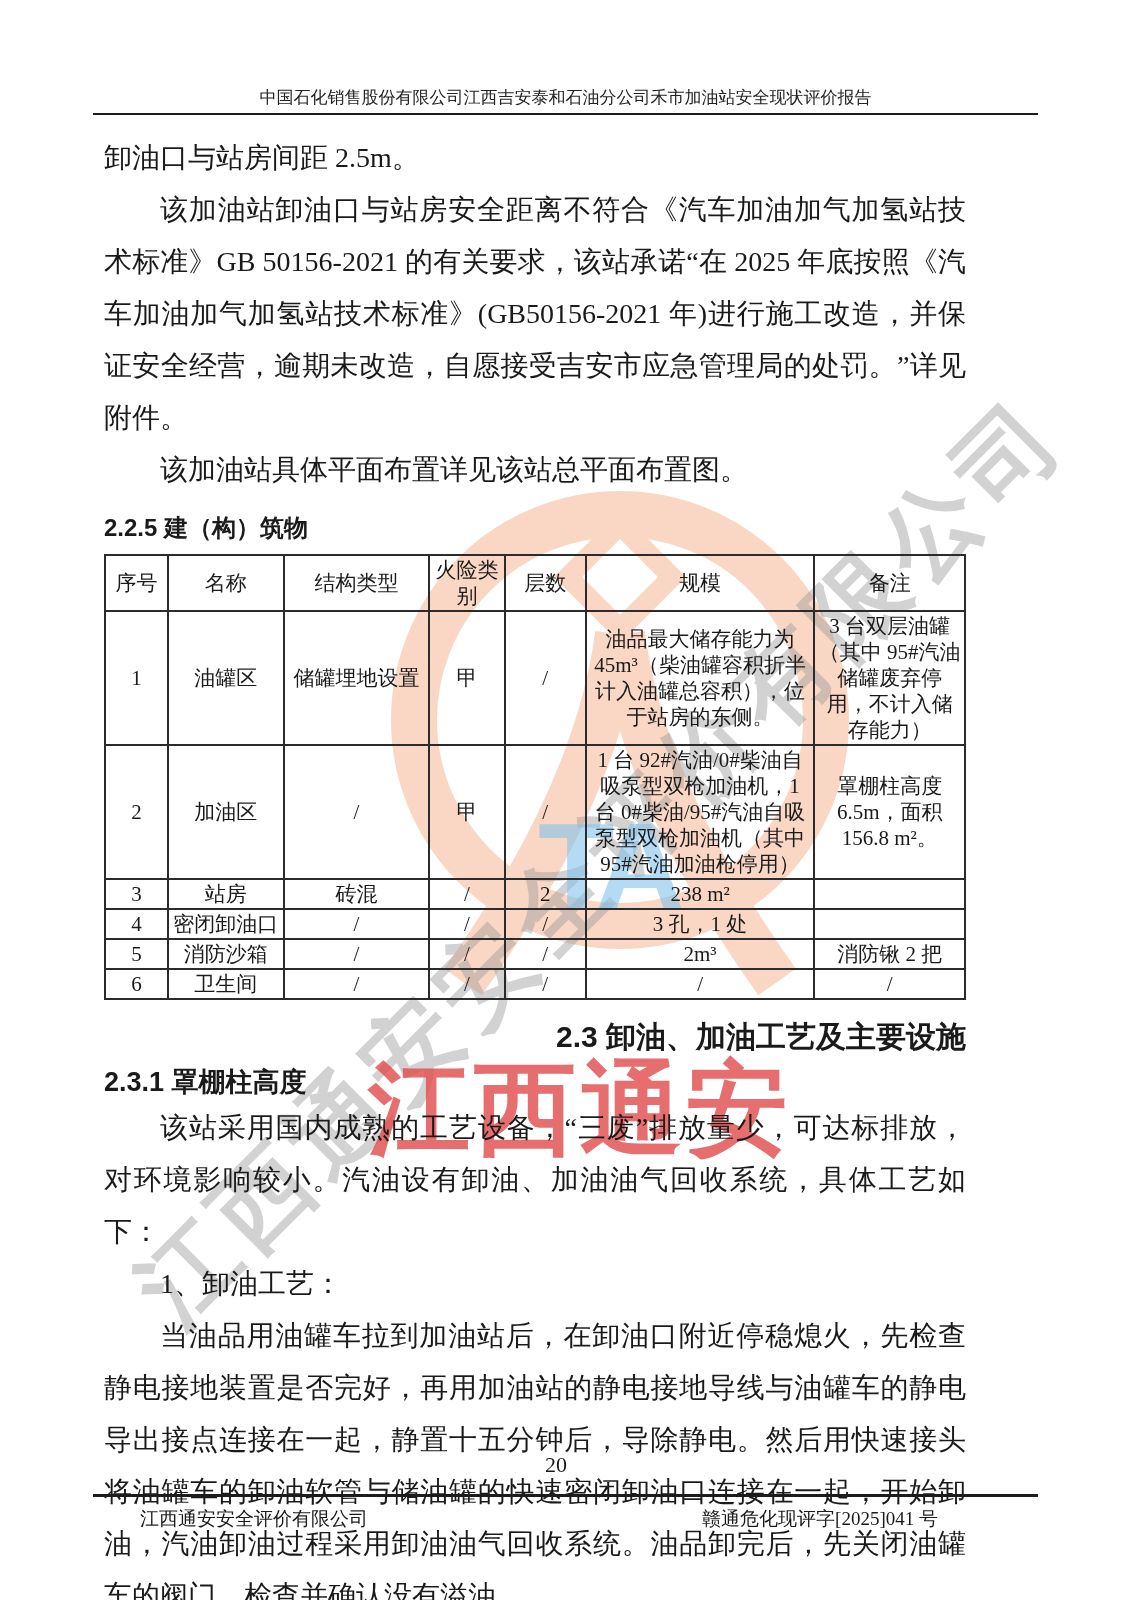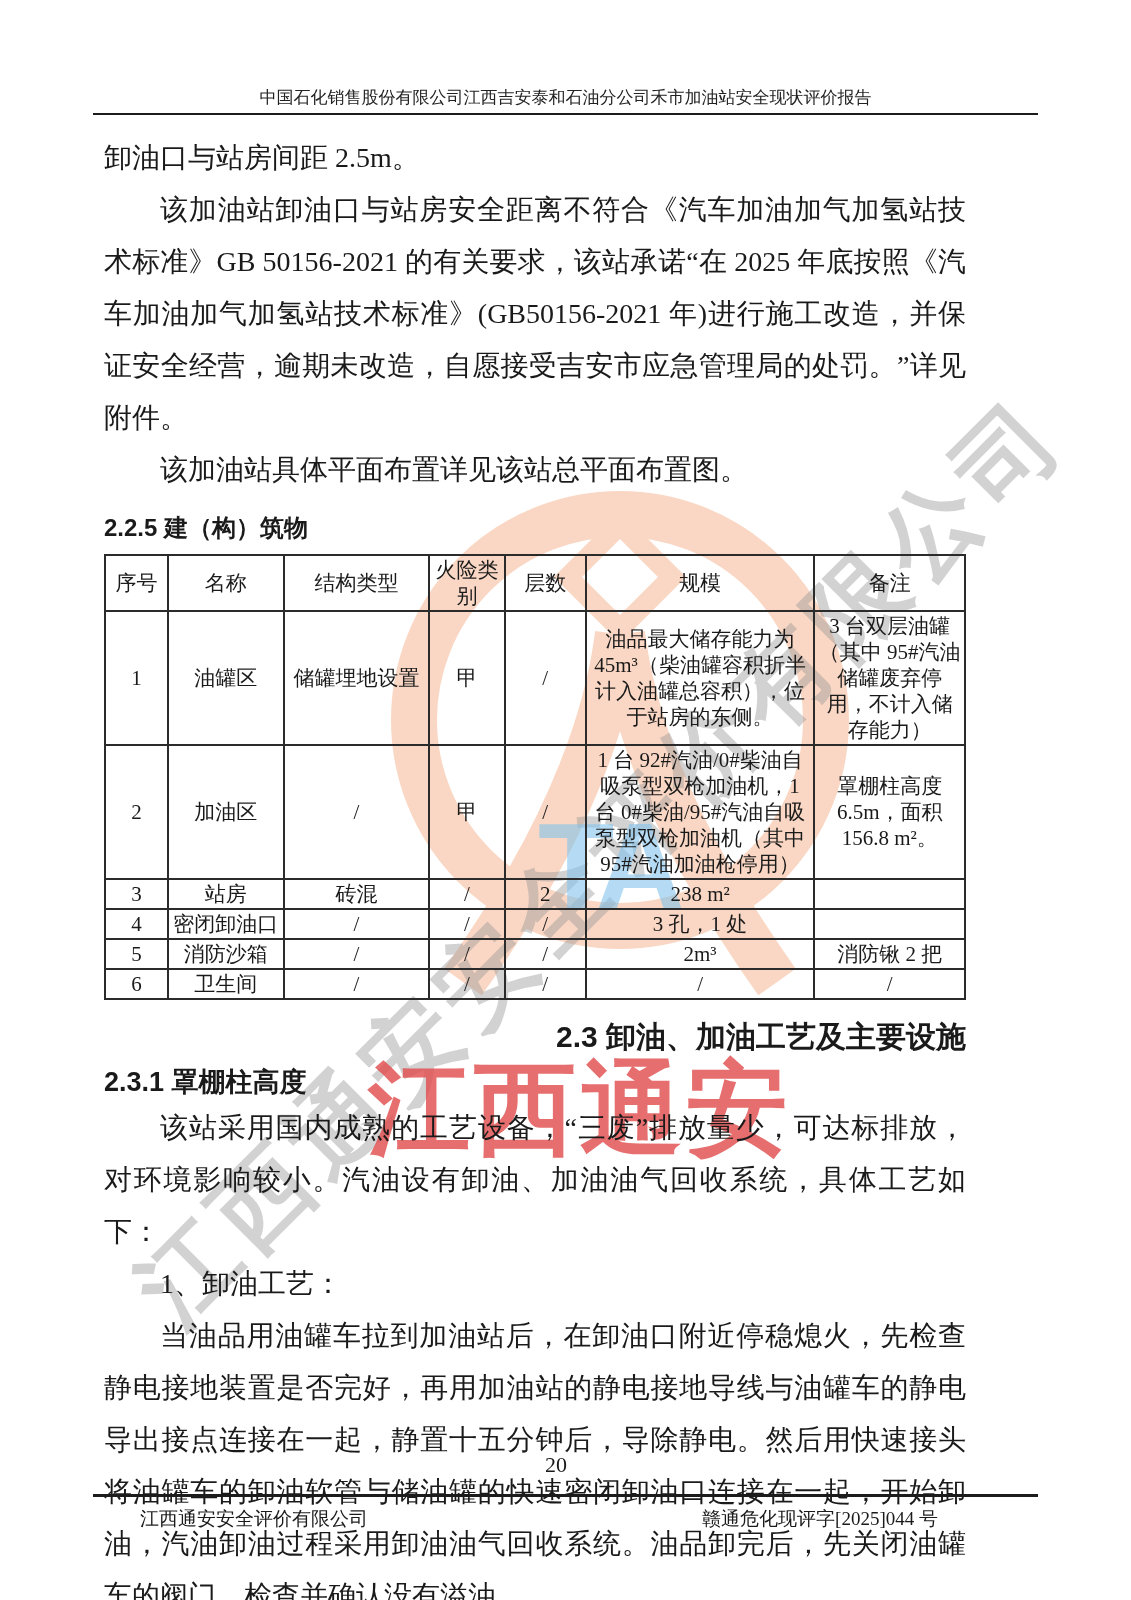--- a/index.html
+++ b/index.html
@@ -184,15 +184,15 @@
       <div class="h23">2.3 卸油、加油工艺及主要设施</div>
       <div class="h231">2.3.1 罩棚柱高度</div>
       <p class="para indent">该站采用国内成熟的工艺设备，“三废”排放量少，可达标排放，对环境影响较小。汽油设有卸油、加油油气回收系统，具体工艺如下：</p>
       <p class="para indent">1、卸油工艺：</p>
       <p class="para indent">当油品用油罐车拉到加油站后，在卸油口附近停稳熄火，先检查静电接地装置是否完好，再用加油站的静电接地导线与油罐车的静电导出接点连接在一起，静置十五分钟后，导除静电。然后用快速接头将油罐车的卸油软管与储油罐的快速密闭卸油口连接在一起，开始卸油，汽油卸油过程采用卸油油气回收系统。油品卸完后，先关闭油罐车的阀门，检查并确认没有溢油、</p>
     </div>
 
     <div class="page-num">20</div>
     <div class="footer-rule"></div>
     <div class="footer-left">江西通安安全评价有限公司</div>
-    <div class="footer-right">赣通危化现评字[2025]044 号</div>
+    <div class="footer-right">赣通危化现评字[2025]041 号</div>
   </div>
 </div>
 
 </body></html>

